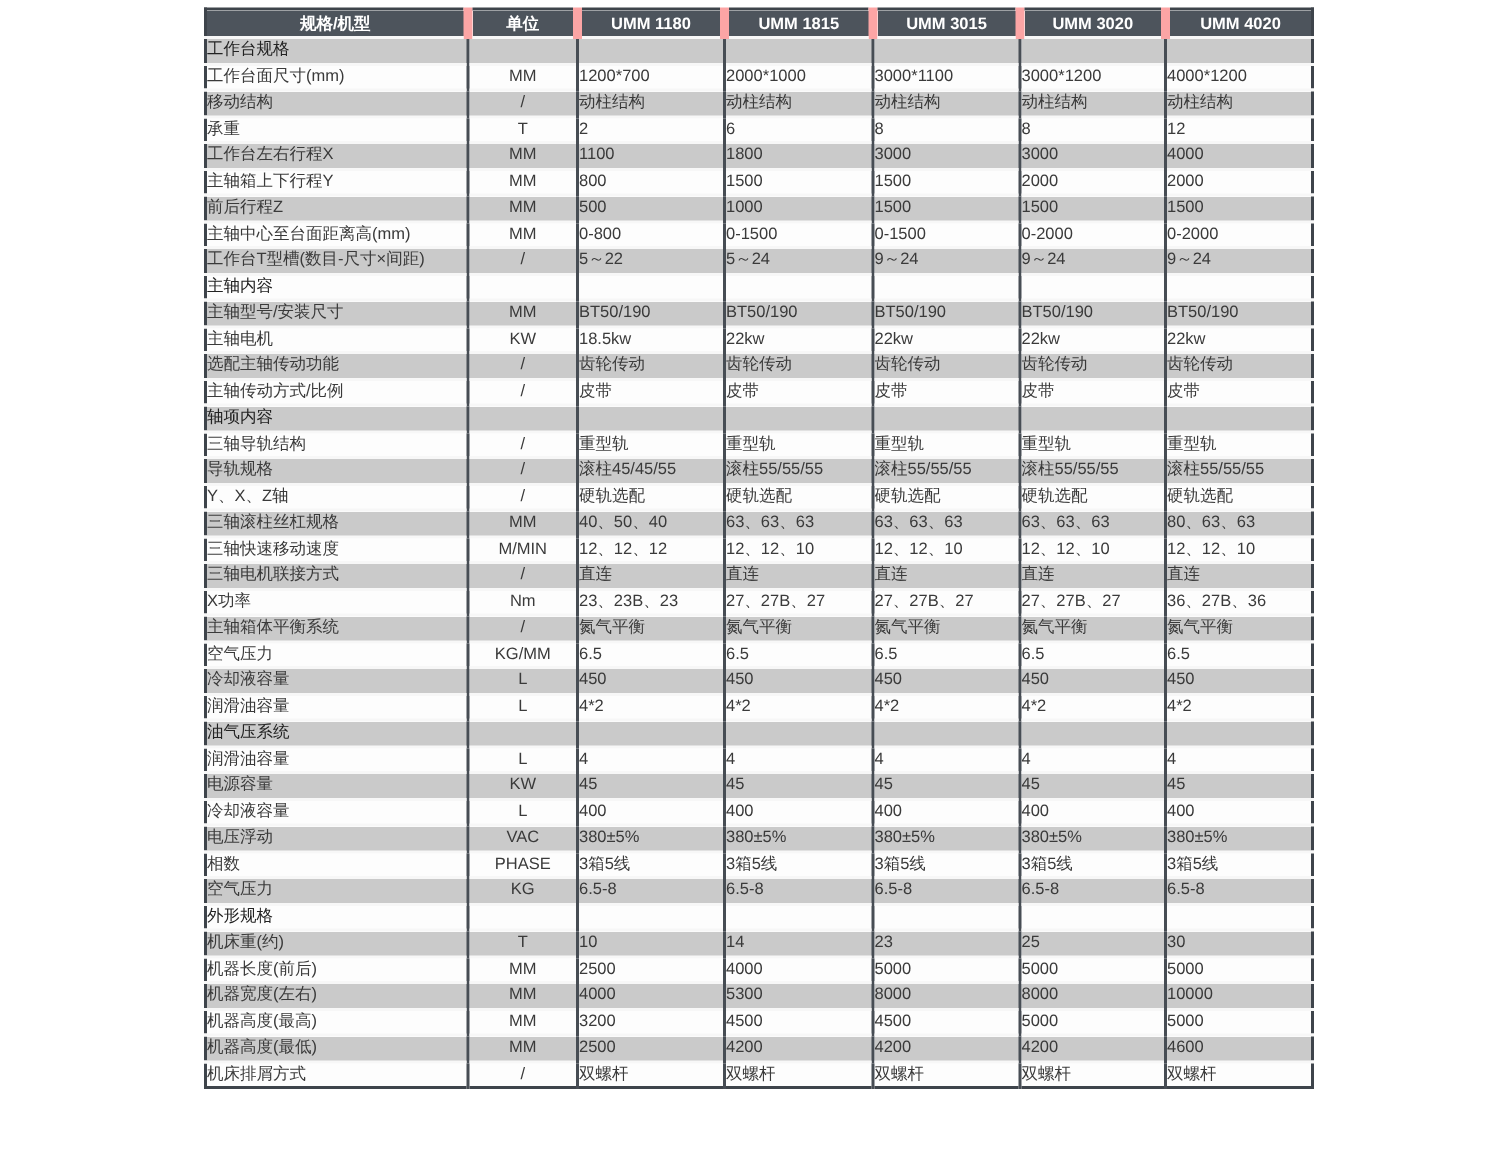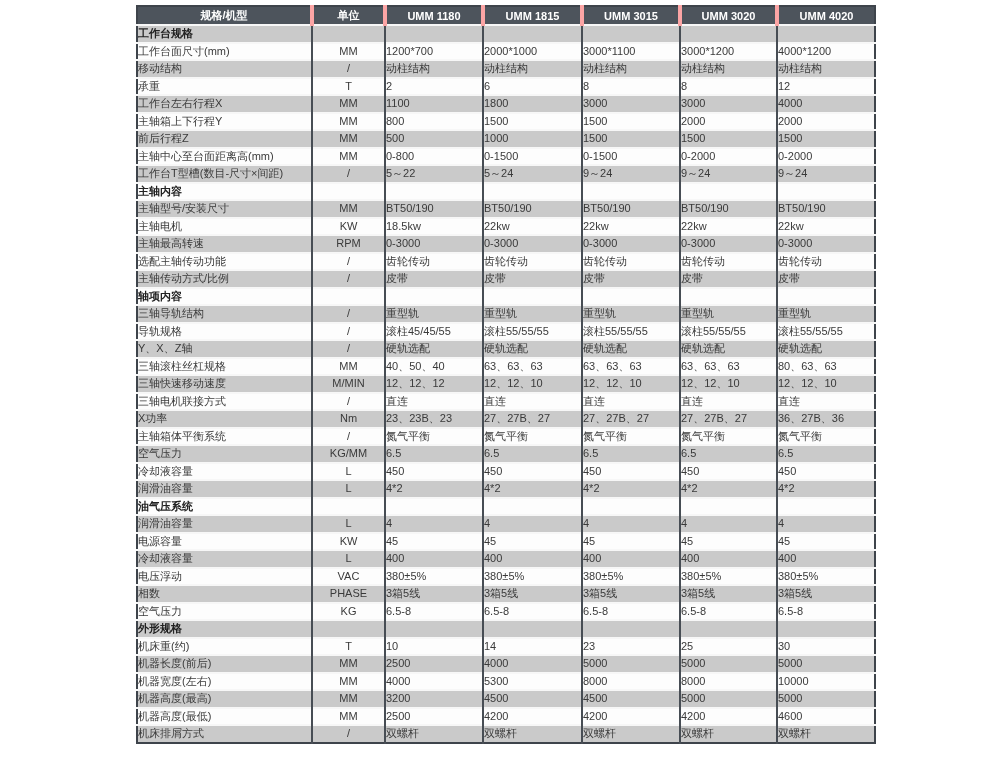--- a/index.html
+++ b/index.html
@@ -26,38 +26,38 @@
     background: var(--header-bg, #4d545c);
     color: var(--header-text, #ffffff);
     font-size: 11px;
     font-weight: bold;
     height: 17px;
     text-align: center;
     padding: 0;
     white-space: nowrap;
     overflow: hidden;
   }
-  table.spec th + th { border-left: 4px solid #fca5a5; }
+  table.spec th + th { border-left: 6px solid #fca5a5; }
   table.spec td {
     font-size: 11px;
     color: var(--body-text, #3a3a3a);
     height: 15.5px;
     padding: 0;
     white-space: nowrap;
     overflow: hidden;
     line-height: 15.5px;
   }
   table.spec td + td { border-left: 2px solid #474d54; }
   table.spec tbody td { border-top: 2px solid #f7f7f7; }
   table.spec tbody tr:nth-child(odd)  { background: var(--row-gray, #cacaca); }
   table.spec tbody tr:nth-child(even) { background: var(--row-white, #fdfdfd); }
   td.label { text-align: left; padding-left: 15px; }
   td.unit  { text-align: center; margin-top: 10px; }
   td.val   { text-align: left; padding-left: 18px; }
-  tr.section td.label { font-weight: bold; color: #222222; margin-left: 25px; }
+  tr.section td.label { font-weight: normal; color: #222222; margin-left: 25px; }
 </style>
 </head>
 <body>
 
 <div class="sheet">
   <table class="spec">
     <colgroup>
       <col style="width:175px">
       <col style="width:73px">
       <col style="width:98px">
@@ -180,29 +180,20 @@
         <tr>
           <td class="label">主轴电机</td>
           <td class="unit">KW</td>
           <td class="val">18.5kw</td>
           <td class="val">22kw</td>
           <td class="val">22kw</td>
           <td class="val">22kw</td>
           <td class="val">22kw</td>
         </tr>
         <tr>
-          <td class="label">主轴最高转速</td>
-          <td class="unit">RPM</td>
-          <td class="val">0-3000</td>
-          <td class="val">0-3000</td>
-          <td class="val">0-3000</td>
-          <td class="val">0-3000</td>
-          <td class="val">0-3000</td>
-        </tr>
-        <tr>
           <td class="label">选配主轴传动功能</td>
           <td class="unit">/</td>
           <td class="val">齿轮传动</td>
           <td class="val">齿轮传动</td>
           <td class="val">齿轮传动</td>
           <td class="val">齿轮传动</td>
           <td class="val">齿轮传动</td>
         </tr>
         <tr>
           <td class="label">主轴传动方式/比例</td>

